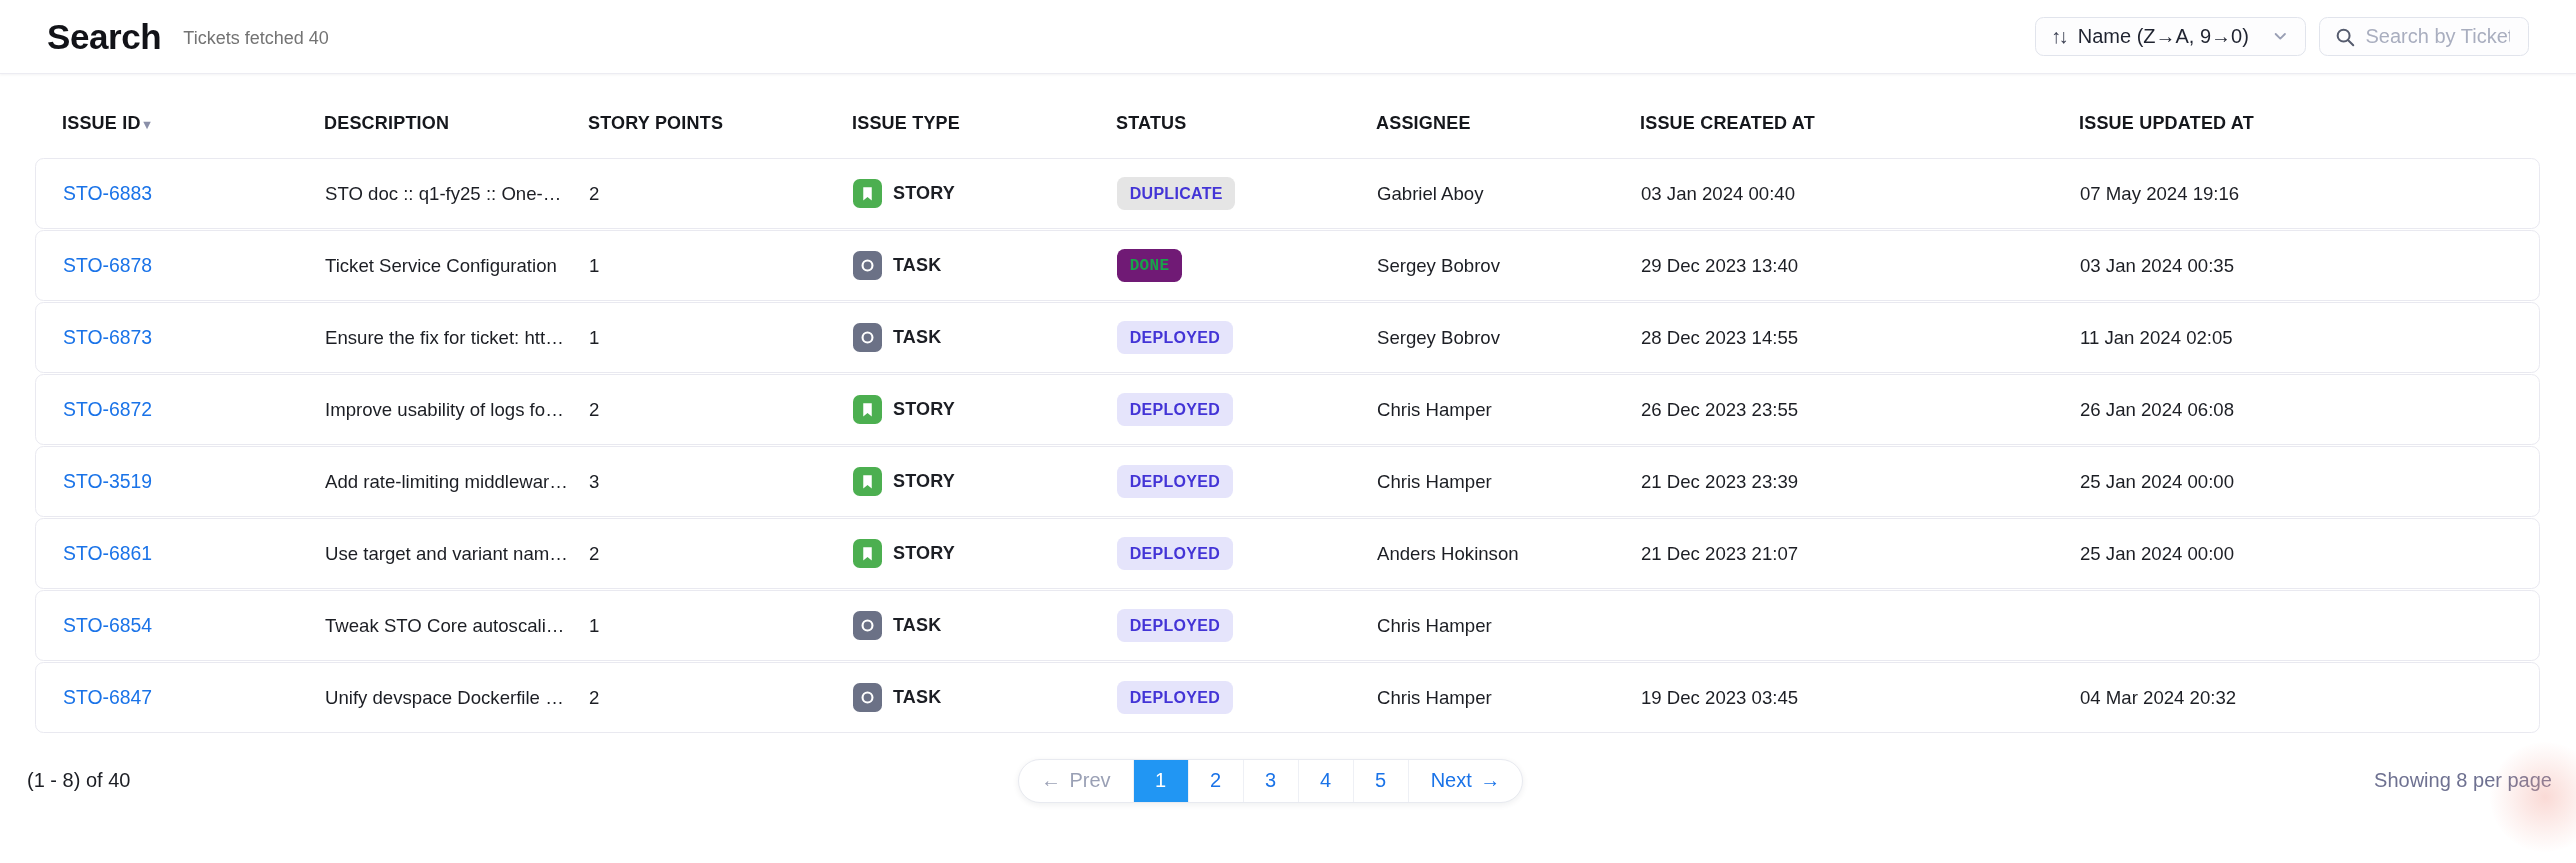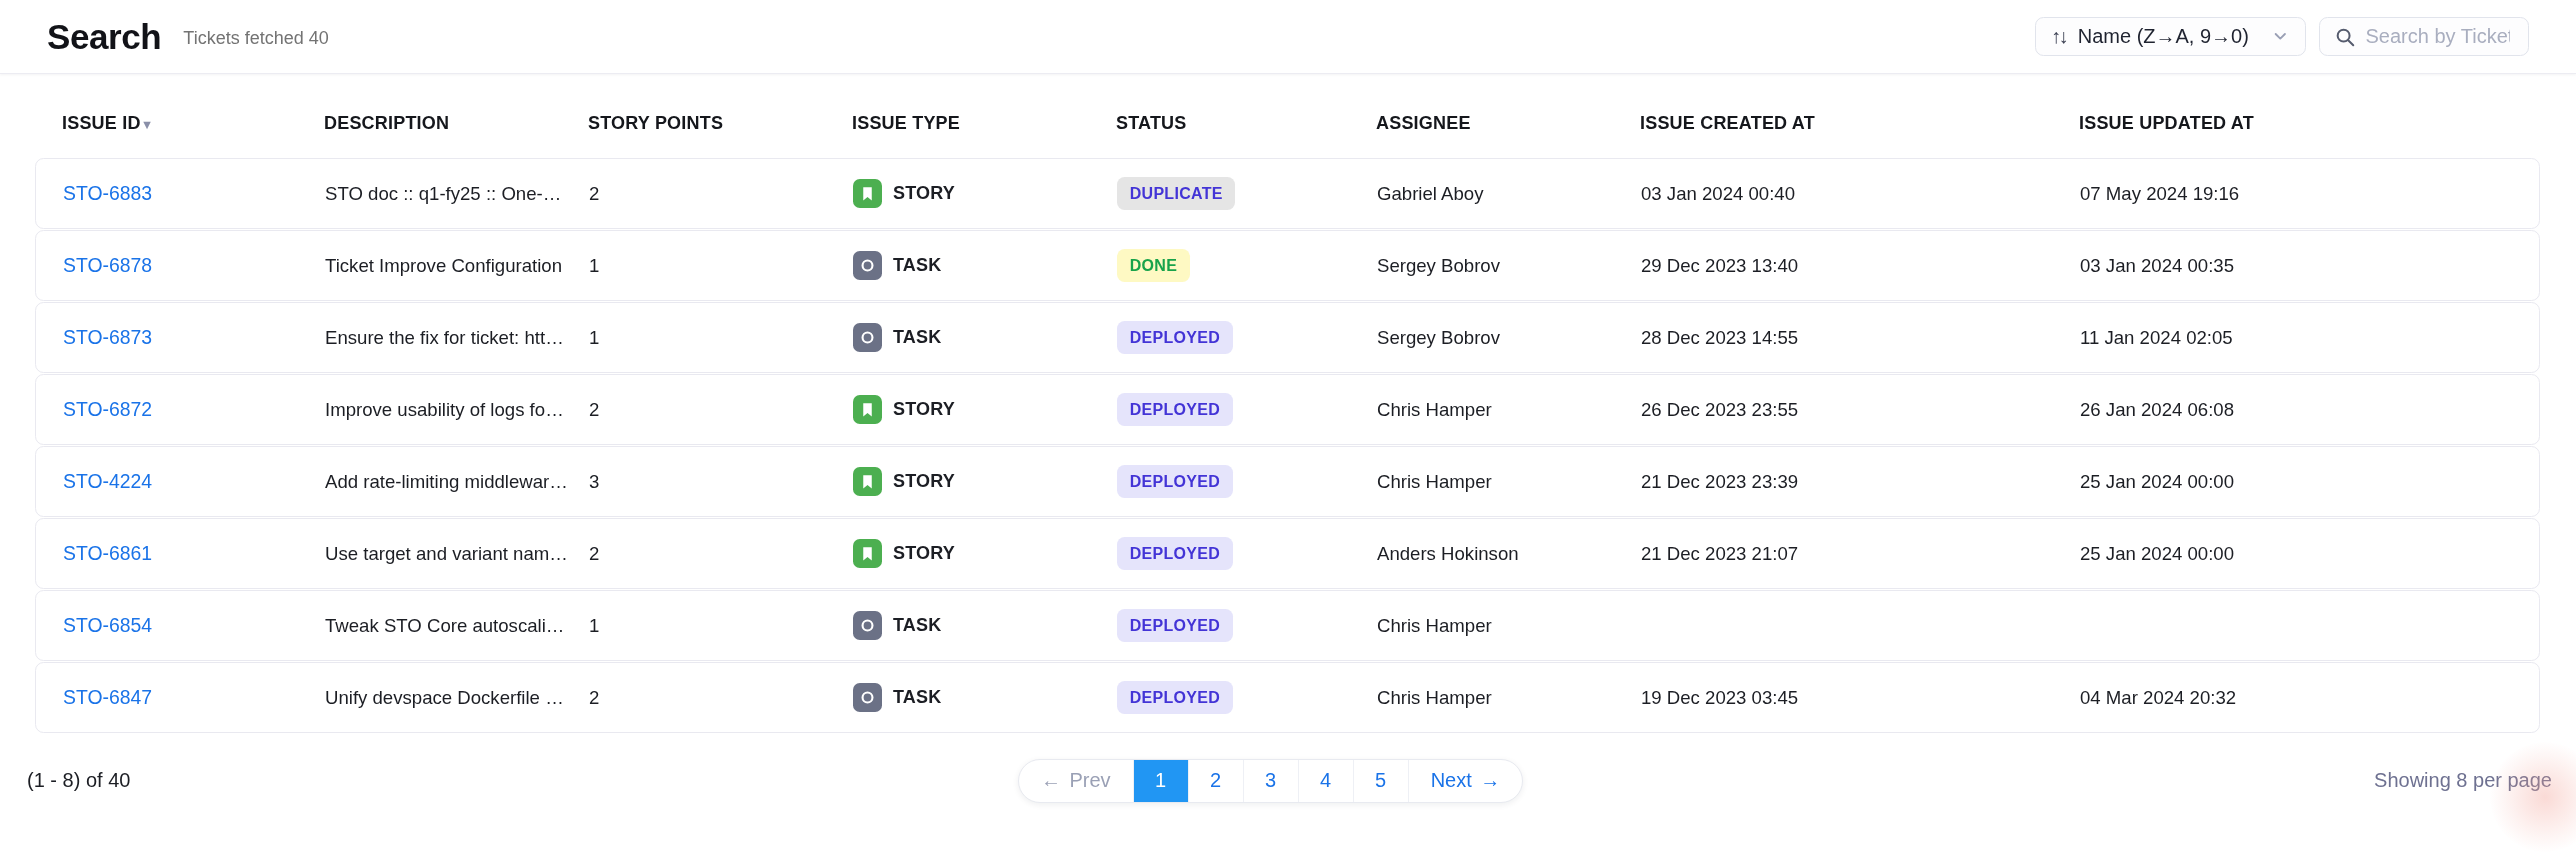--- a/index.html
+++ b/index.html
@@ -202,32 +202,32 @@
       </span>
       <span class="type-label">STORY</span>
     </div>
     <div class="cell"><span class="badge" style="background: #e5e5e5; color: rgb(67, 52, 214); text-align: right;">DUPLICATE</span></div>
     <div class="cell">Gabriel Aboy</div>
     <div class="cell">03 Jan 2024 00:40</div>
     <div class="cell">07 May 2024 19:16</div>
   </div>
       <div class="row grid-cols">
     <div class="cell"><a class="cell id">STO-6878</a></div>
-    <div class="cell desc">Ticket Improve Configuration</div>
+    <div class="cell desc">Ticket Service Configuration</div>
     <div class="cell">1</div>
     <div class="cell type-cell">
       <span class="type-icon" style="background: rgb(107, 113, 134);">
 
         <svg class="glyph-circle" width="17" height="17" viewBox="0 0 24 24" fill="none" stroke="#ffffff" stroke-width="3" style="display: block;">
               <circle cx="12" cy="12" r="7"></circle>
             </svg>
       </span>
       <span class="type-label">TASK</span>
     </div>
-    <div class="cell"><span class="badge" style="background: #fef9c3; color: rgb(24, 163, 74);">DONE</span></div>
+    <div class="cell"><span class="badge" style="background: #701a75; color: rgb(24, 163, 74); font-family: Liberation Mono, monospace;">DONE</span></div>
     <div class="cell">Sergey Bobrov</div>
     <div class="cell">29 Dec 2023 13:40</div>
     <div class="cell">03 Jan 2024 00:35</div>
   </div>
       <div class="row grid-cols">
     <div class="cell"><a class="cell id">STO-6873</a></div>
     <div class="cell desc">Ensure the fix for ticket: https://h...</div>
     <div class="cell">1</div>
     <div class="cell type-cell">
       <span class="type-icon" style="background: rgb(107, 113, 134);">
@@ -255,21 +255,21 @@
 
       </span>
       <span class="type-label">STORY</span>
     </div>
     <div class="cell"><span class="badge" style="background: rgb(229, 228, 251); color: rgb(67, 52, 214);">DEPLOYED</span></div>
     <div class="cell">Chris Hamper</div>
     <div class="cell">26 Dec 2023 23:55</div>
     <div class="cell">26 Jan 2024 06:08</div>
   </div>
       <div class="row grid-cols">
-    <div class="cell"><a class="cell id">STO-4224</a></div>
+    <div class="cell"><a class="cell id">STO-3519</a></div>
     <div class="cell desc">Add rate-limiting middleware to S...</div>
     <div class="cell">3</div>
     <div class="cell type-cell">
       <span class="type-icon" style="background: rgb(76, 175, 80);">
         <svg class="glyph-bookmark" width="17" height="17" viewBox="0 0 24 24" fill="#ffffff" style="display: block;">
               <path d="M6 3h12v19l-6-5-6 5z"></path>
             </svg>
 
       </span>
       <span class="type-label">STORY</span>

